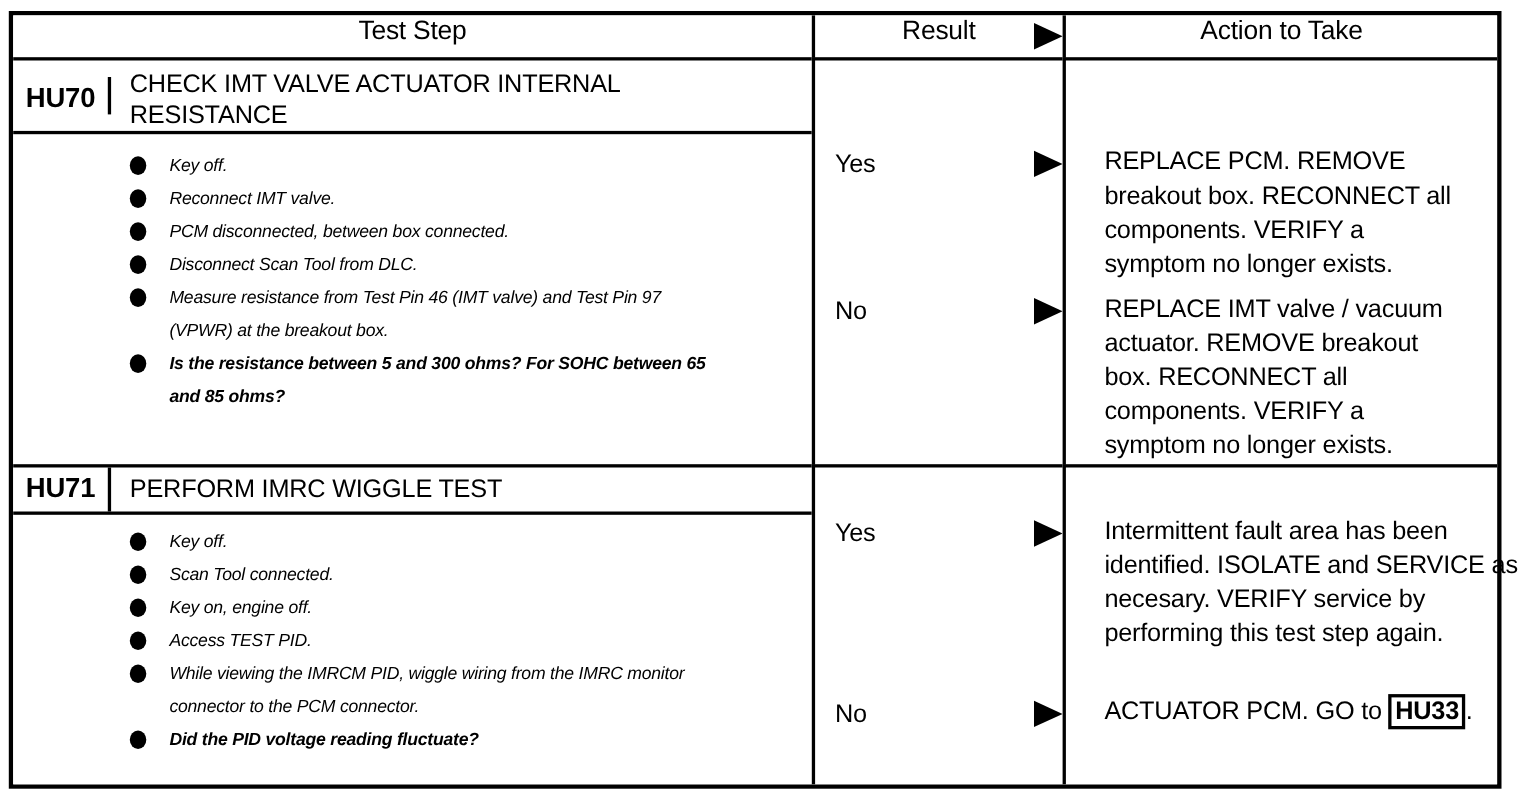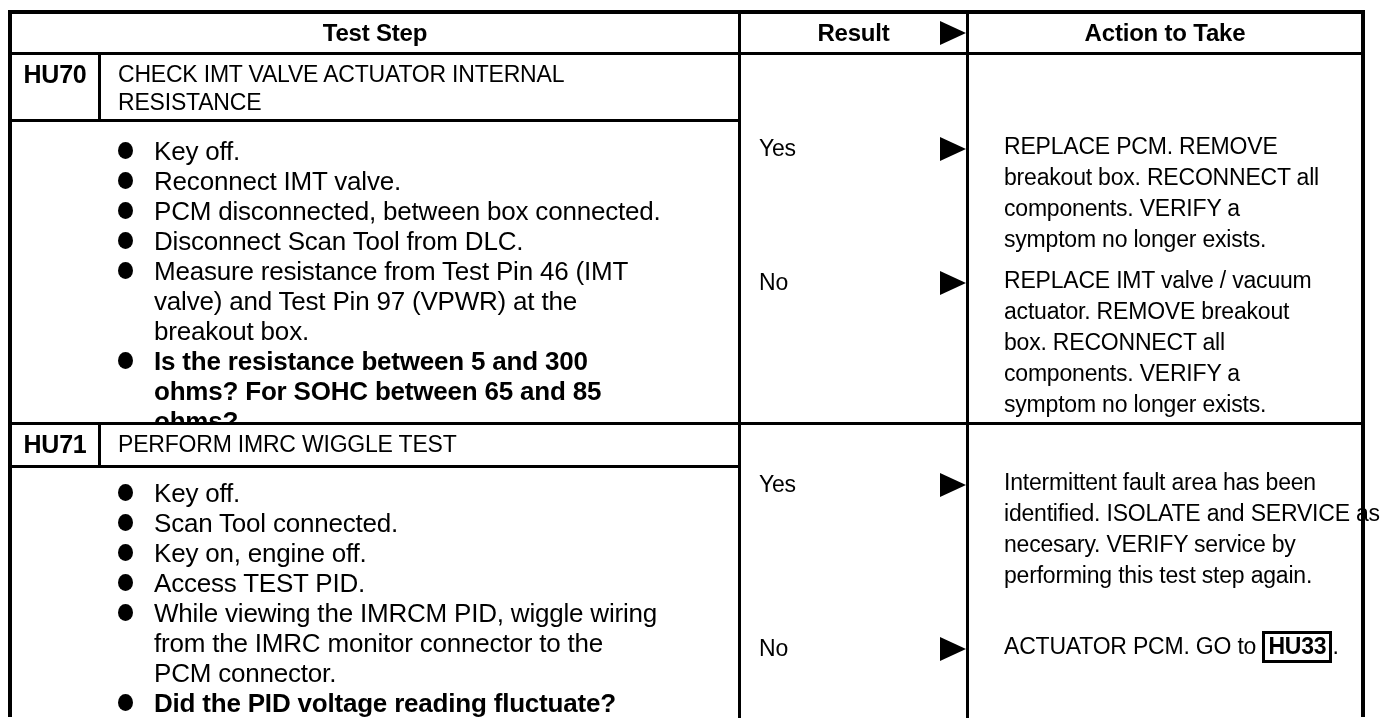--- a/index.html
+++ b/index.html
@@ -11,46 +11,46 @@
   .table{
     position:absolute;left:8px;top:10px;width:1349px;height:699px;
     border:4px solid #000;
     display:grid;
     grid-template-columns:726px 228px 1fr;
     grid-template-rows:38px 370px 1fr;
   }
   .cell{position:relative;background:#fff;}
   .col2,.col3{border-left:3px solid #000;}
   .row2,.row3{border-top:3px solid #000;}
-  .hcell{display:flex;align-items:center;justify-content:center;
-    font-weight:bold;font-size:24px;}
+  .hcell{display:flex;align-items:flex-start;justify-content:center;
+    font-weight:normal;font-size:24px;}
   .arrow{
     width:0;height:0;display:block;
     border-top:12px solid transparent;
     border-bottom:12px solid transparent;
     border-left:26px solid #000;
   }
   .hcell .arrow{position:absolute;right:0;top:50%;transform:translateY(-50%);}
   
   .step-head{display:flex;border-bottom:3px solid #000;align-items:stretch;}
-  .step-head.h70{height:64px;}
+  .step-head.h70{height:64px;align-items:center;}
   .step-head.h71{height:40px;}
   .step-id{
     width:86px;flex:0 0 86px;border-right:3px solid #000;
     display:flex;align-items:flex-start;justify-content:center;
     font-weight:bold;font-size:25px;padding-top:5px;
   }
   .step-title{
     font-size:23px;line-height:28px;padding:5px 0 0 17px;max-width:505px;
   }
   .bullets{list-style:none;margin:0;padding:0 0 0 104px;width:545px;}
   .bullets.b70{margin-top:14px;}
   .bullets.b71{margin-top:10px;}
   .bullets li{
-    position:relative;padding-left:38px;font-size:26px;line-height:30px;
+    position:relative;padding-left:38px;font-size:16px;line-height:30px;font-style:italic;
   }
   .bullets li .dot{
     position:absolute;left:2px;top:6px;width:15px;height:17px;
     background:#000;border-radius:50%;
   }
   .bullets li.question{font-weight:bold;}
   
   .result-entry{
     position:absolute;left:18px;right:0;
     display:flex;justify-content:space-between;align-items:flex-start;

